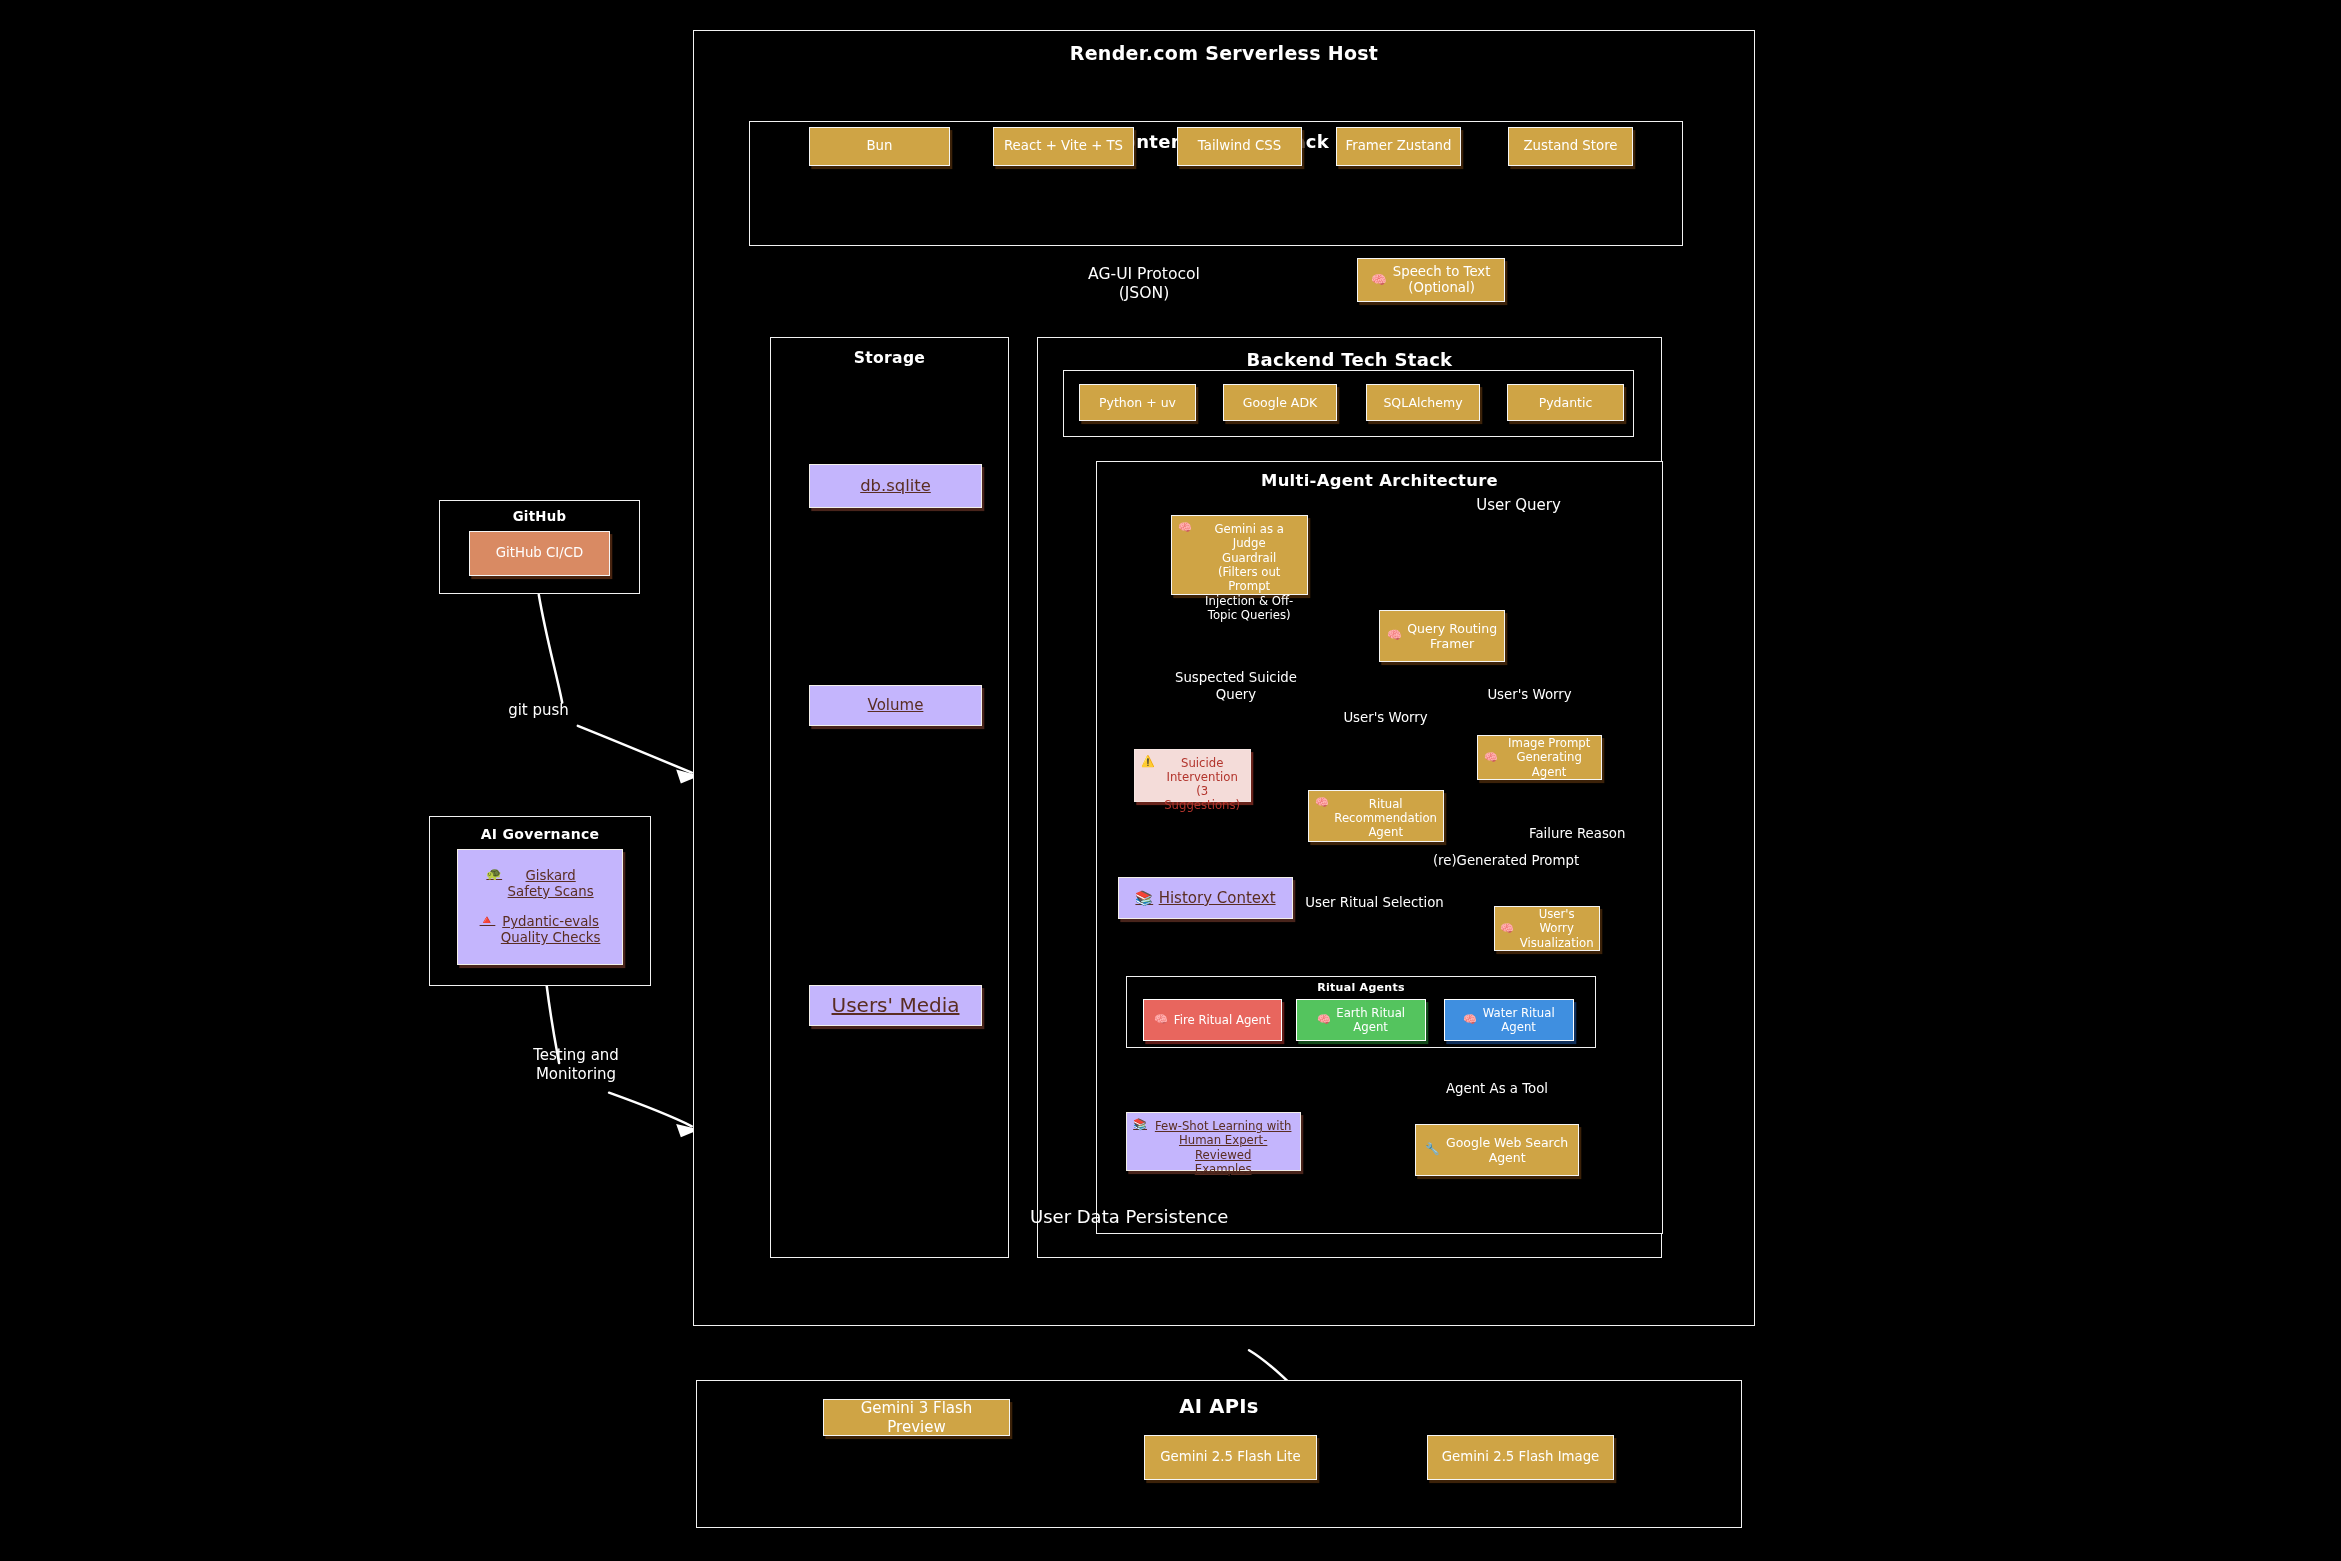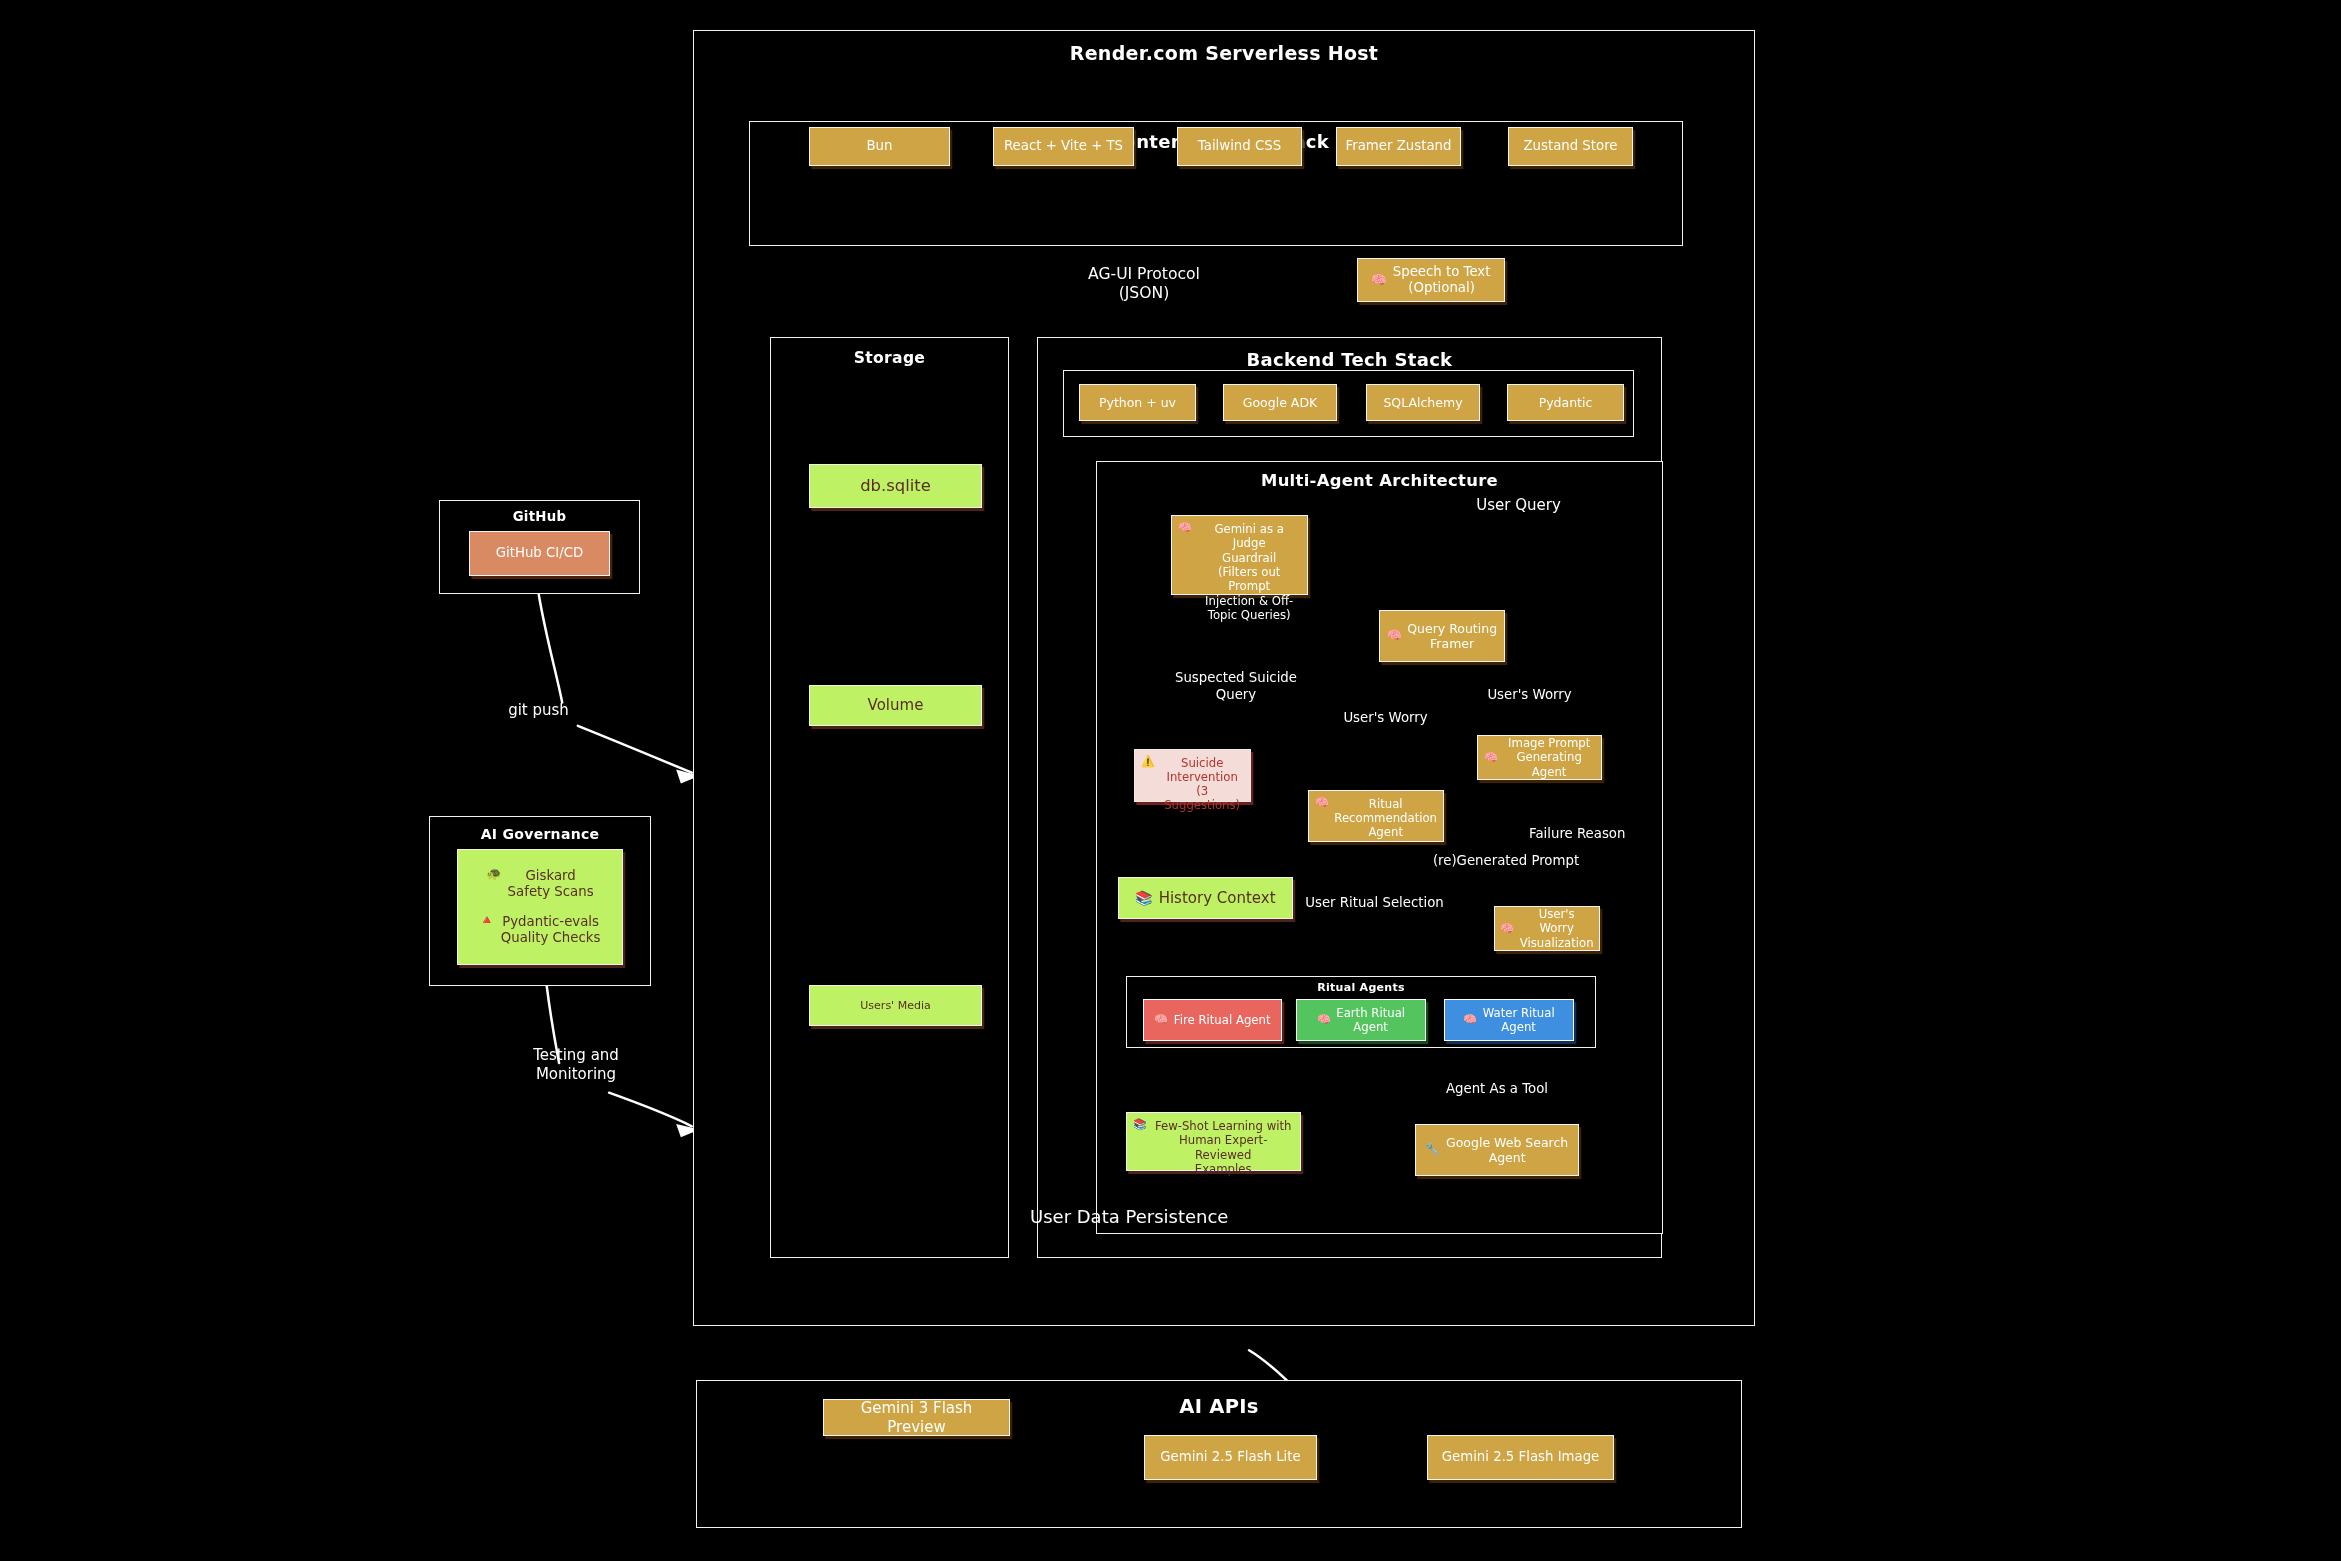--- a/index.html
+++ b/index.html
@@ -34,21 +34,21 @@
     align-items: center;
     justify-content: center;
     text-align: center;
     line-height: 1.22;
     padding: 3.1px 6.2px;
     border: 1.6px solid #ffffff;
     box-shadow: 2.3px 3.1px 0 rgba(70,40,10,.85);
     white-space: pre-line;
   }
   .gold  { background:#cfa445; color:#ffffff; border-color:#f5f5f5; }
-  .cream { background:#bef264; color:#5a2d22; border-color:#f3efe9; box-shadow:2.3px 3.1px 0 rgba(90,45,34,.8); }
+  .cream { background:#c4b5fd; color:#5a2d22; border-color:#f3efe9; box-shadow:2.3px 3.1px 0 rgba(90,45,34,.8);text-decoration:underline; }
   .pink  { background:#f4dcd9; color:#b2342c; border-color:#f6e6e3; box-shadow:2.3px 3.1px 0 rgba(130,45,35,.8); }
   .salmon{ background:#d98a63; color:#ffffff; border-color:#f5f5f5; box-shadow:2.3px 3.1px 0 rgba(90,45,20,.8); }
   .fire  { background:#e8665e; color:#ffffff; border-color:#ffffff; box-shadow:2.3px 3.1px 0 rgba(120,35,30,.8); }
   .earth { background:#54c45e; color:#ffffff; border-color:#ffffff; box-shadow:2.3px 3.1px 0 rgba(25,95,35,.8); }
   .water { background:#3f8fe0; color:#ffffff; border-color:#ffffff; box-shadow:2.3px 3.1px 0 rgba(20,60,115,.8); }
 
   .node .emoji { margin-right:5.5px; font-size: .95em; line-height:1; }
   .node .txt { display:inline; }
 
   
@@ -178,21 +178,21 @@
 
   <div class="group" style="left:770px; top:337px; width:239px; height:921px;">
     <div class="group-title" style="top:11px; font-size:15.6px;">Storage</div>
   </div>
   <div class="node cream" style="left:809px; top:464px; width:173px; height:44px; font-size:16.4px;">
     <span class="txt">db.sqlite</span>
   </div>
   <div class="node cream" style="left:809px; top:685px; width:173px; height:41px; font-size:15px;">
     <span class="txt">Volume</span>
   </div>
-  <div class="node cream" style="left:809px; top:985px; width:173px; height:41px; font-size:11px;text-align:center;">
+  <div class="node cream" style="left:809px; top:985px; width:173px; height:41px; font-size:20px;text-align:center;">
     <span class="txt">Users' Media</span>
   </div>
 
   <div class="group" style="left:1037px; top:337px; width:625px; height:921px;">
     <div class="group-title" style="top:11px; font-size:18px;">Backend Tech Stack</div>
   </div>
   <div class="group" style="left:1063px; top:370px; width:571px; height:67px;"></div>
   <div class="node gold" style="left:1079px; top:384px; width:117px; height:37px; font-size:12.5px;">
     <span class="txt">Python + uv</span>
   </div>

